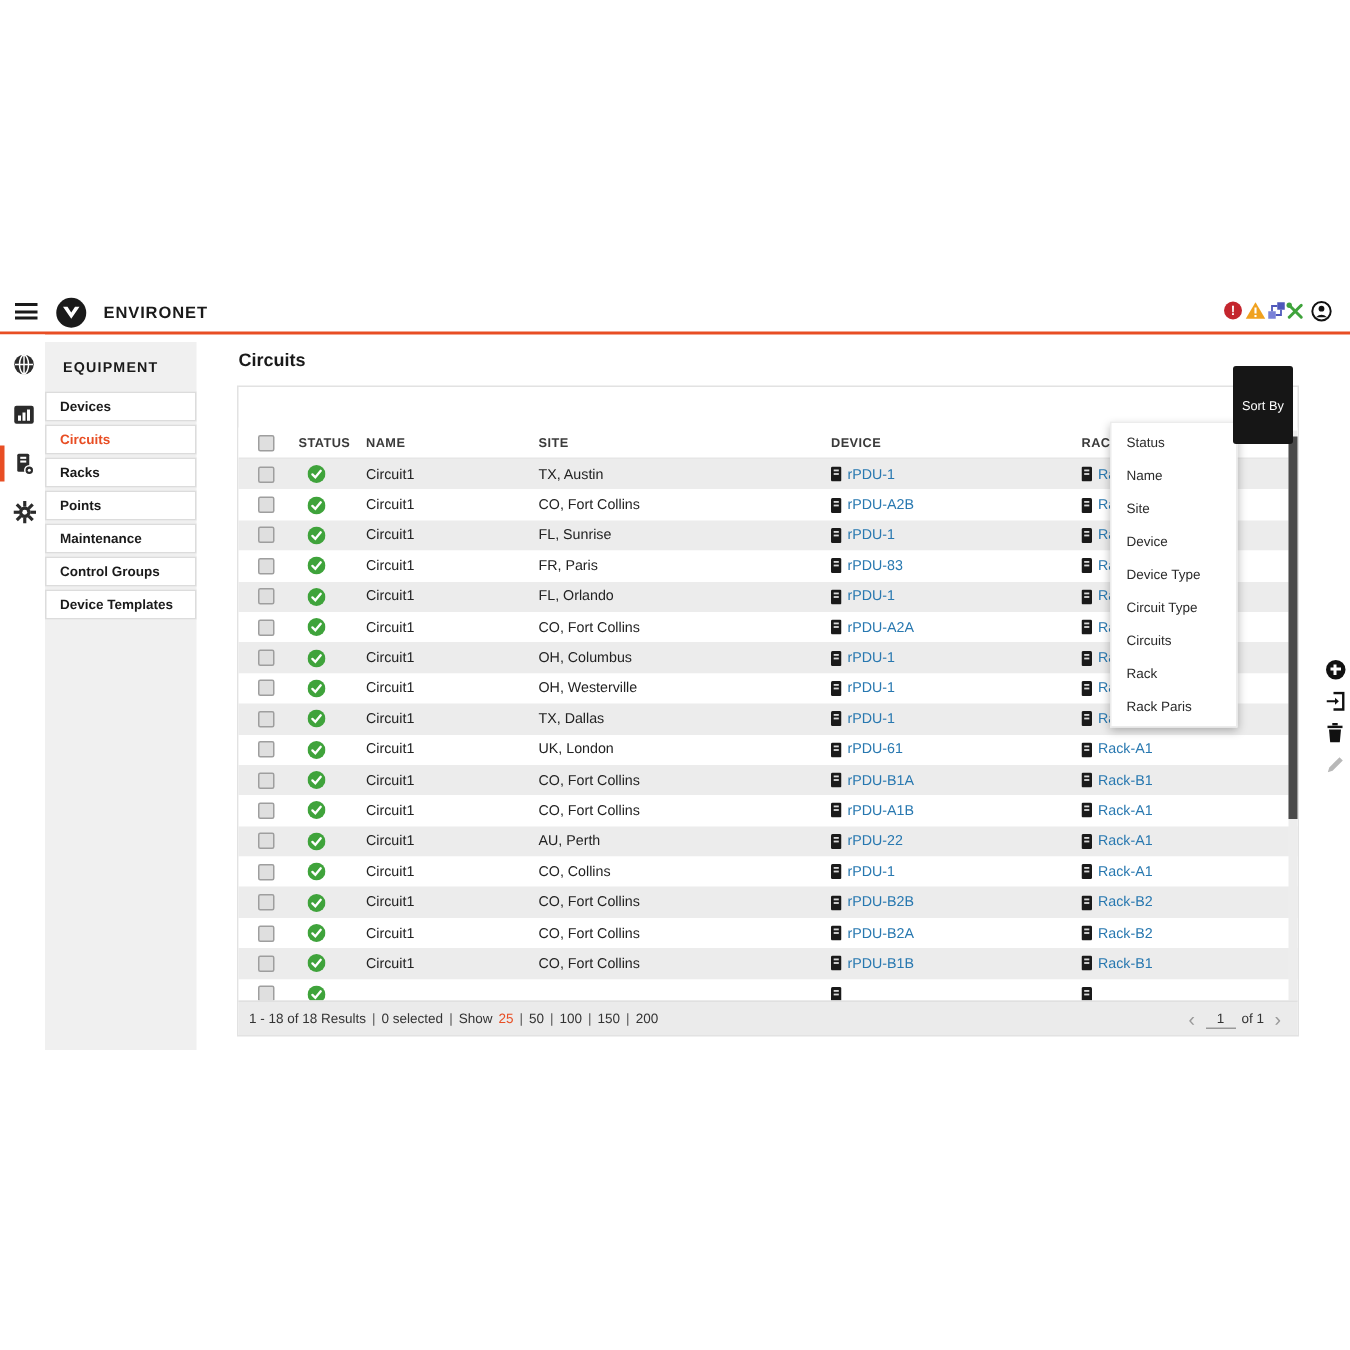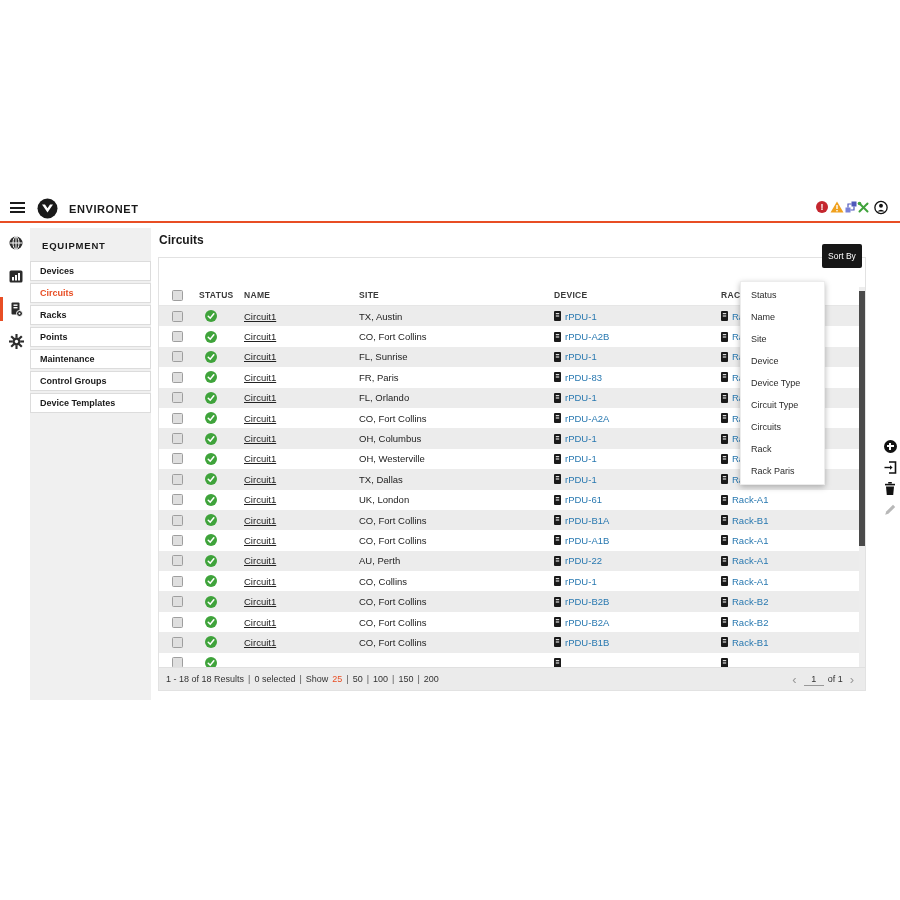--- a/index.html
+++ b/index.html
@@ -12,21 +12,21 @@
   #appname{position:absolute;left:69px;top:7px;font-size:11px;font-weight:bold;letter-spacing:.6px;color:#1a1a1a;}
   .hicon{position:absolute;top:4px;width:14px;height:14px;display:flex;align-items:center;justify-content:center;cursor:pointer;}
   #alert-ic{left:815px;} #warn-ic{left:830px;} #net-ic{left:844px;} #tools-ic{left:856px;} #user-ic{left:874px;}
   .alert-circle{width:12px;height:12px;border-radius:50%;background:#C4262E;color:#fff;font-size:9px;font-weight:bold;text-align:center;line-height:12px;}
   #redline{position:absolute;left:0;top:221px;width:900px;height:2px;background:#E84E24;}
   
   #rail{position:absolute;left:0;top:223px;width:30px;height:477px;background:#fff;}
   .rail-ic{position:absolute;left:8px;width:16px;height:16px;display:flex;align-items:center;justify-content:center;cursor:pointer;}
   #rail-active-bar{position:absolute;left:0;top:74px;width:3px;height:24px;background:#E84E24;}
   
-  #sidebar{position:absolute;left:30px;top:228px;width:121px;height:472px;background:#F0F0F0;}
+  #sidebar{position:absolute;left:30px;top:228px;width:101px;height:472px;background:#F0F0F0;}
   #sidebar-label{margin:12px 0 10px 12px;font-size:9.5px;font-weight:bold;letter-spacing:.8px;color:#1a1a1a;}
   .sb-item{height:18px;line-height:18px;background:#fff;border:1px solid #DCDCDC;margin:0 0 2px 0;padding-left:9px;font-size:9px;font-weight:bold;color:#1a1a1a;cursor:pointer;}
   .sb-item.active{color:#E84E24;}
   
   #page-title{position:absolute;left:159px;top:233px;font-size:12px;font-weight:bold;color:#1a1a1a;}
   
   #content{position:absolute;left:158px;top:257px;width:708px;height:434px;background:#fff;border:1px solid #E2E2E2;box-sizing:border-box;}
   #toolbar{position:absolute;left:0;top:0;width:100%;height:27px;background:#F5F5F5;border-bottom:1px solid #E4E4E4;box-sizing:border-box;}
   #searchbox{position:absolute;left:12px;top:4px;width:152px;height:18px;display:flex;align-items:flex-end;}
   #search-input{border:none;outline:none;background:transparent;border-bottom:1px solid #9a9a9a;width:134px;font-size:9.5px;color:#444;padding:2px 2px 2px 4px;font-family:"Liberation Sans",sans-serif;}
@@ -35,21 +35,21 @@
   #filter-ic{left:650px;} #sort-ic{left:669px;} #cols-ic{left:690px;}
   #cols-ic div{width:3px;height:12px;background:#1a1a1a;margin:0 1px;}
   
   #thead{position:absolute;left:0;top:27px;width:100%;height:21px;background:#fff;border-bottom:1px solid #E6E6E6;box-sizing:border-box;}
   .hcell{position:absolute;top:0;height:100%;display:flex;align-items:center;font-size:8.5px;font-weight:bold;color:#3a3a3a;letter-spacing:.3px;}
   
   #rows{position:absolute;left:0;top:48px;width:100%;height:361px;overflow:hidden;}
   .trow{position:relative;height:20.4px;background:#fff;cursor:pointer;}
   .trow.alt{background:#ECECEC;}
   .cell{position:absolute;top:0;height:100%;display:flex;align-items:center;font-size:9.5px;color:#222;}
-  .c-cb{left:13px;} .c-st{left:46px;} .c-nm{left:85px;text-decoration:underline;} .c-si{left:200px;} .c-dv{left:395px;} .c-rk{left:562px;}
+  .c-cb{left:13px;} .c-st{left:46px;} .c-nm{left:85px;} .c-si{left:200px;} .c-dv{left:395px;} .c-rk{left:562px;}
   .h-cb{left:13px;} .h-st{left:40px;} .h-nm{left:85px;} .h-si{left:200px;} .h-dv{left:395px;} .h-rk{left:562px;}
   .cbox{width:9px;height:9px;background:#DFDFDF;border:1px solid #9E9E9E;border-radius:1.5px;cursor:pointer;}
   .ic{display:flex;align-items:center;}
   .link{color:#2878B0;margin-left:4px;cursor:pointer;}
   
   #vscroll-track{position:absolute;left:700px;top:29px;width:6px;height:380px;background:#EDEDED;}
   #vscroll-thumb{position:absolute;left:700px;top:33px;width:6px;height:255px;background:#4A4A4A;cursor:pointer;}
   
   #pagebar{position:absolute;left:0;top:409px;width:100%;height:23px;background:#EBEBEB;border-top:1px solid #E0E0E0;box-sizing:border-box;display:flex;align-items:center;font-size:9px;color:#333;}
   #pageleft{margin-left:7px;display:flex;align-items:center;white-space:pre;}
@@ -57,21 +57,21 @@
   .psize{cursor:pointer;}
   .psize.active{color:#E84E24;}
   #pageright{position:absolute;right:8px;top:0;height:100%;display:flex;align-items:center;}
   .chev{font-size:13px;color:#999;cursor:pointer;padding:0 3px;}
   #page-input{width:16px;border:none;outline:none;background:transparent;border-bottom:1px solid #999;text-align:center;font-size:9px;color:#333;font-family:"Liberation Sans",sans-serif;margin:0 4px;}
   #of-text{margin-right:4px;}
   
   #sort-menu{position:absolute;left:740px;top:281px;width:83px;background:#fff;border:1px solid #ececec;box-shadow:0 2px 6px rgba(0,0,0,.28);z-index:20;padding:2px 0;}
   .menu-item{height:22px;line-height:22px;padding-left:10px;font-size:9px;color:#2b2b2b;cursor:pointer;}
   
-  #sort-tooltip{position:absolute;left:822px;top:244px;background:#161616;color:#fff;font-size:8.5px;padding:7px 6px;border-radius:2px;z-index:30;}
+  #sort-tooltip{position:absolute;left:822px;top:244px;background:#161616;color:#fff;font-size:8.5px;padding:21px 6px;border-radius:2px;z-index:30;}
   
   #action-rail{position:absolute;left:880px;top:438px;width:20px;display:flex;flex-direction:column;align-items:center;z-index:10;}
   .act-btn{width:16px;height:16px;margin-bottom:5px;display:flex;align-items:center;justify-content:center;cursor:pointer;}
   #add-btn-circle{width:13px;height:13px;border-radius:50%;background:#111;position:relative;}
   #add-btn-circle:before,#add-btn-circle:after{content:"";position:absolute;background:#fff;}
   #add-btn-circle:before{left:3px;top:5.9px;width:7px;height:1.4px;}
   #add-btn-circle:after{left:5.9px;top:3px;width:1.4px;height:7px;}
 </style>
 </head>
 <body>

